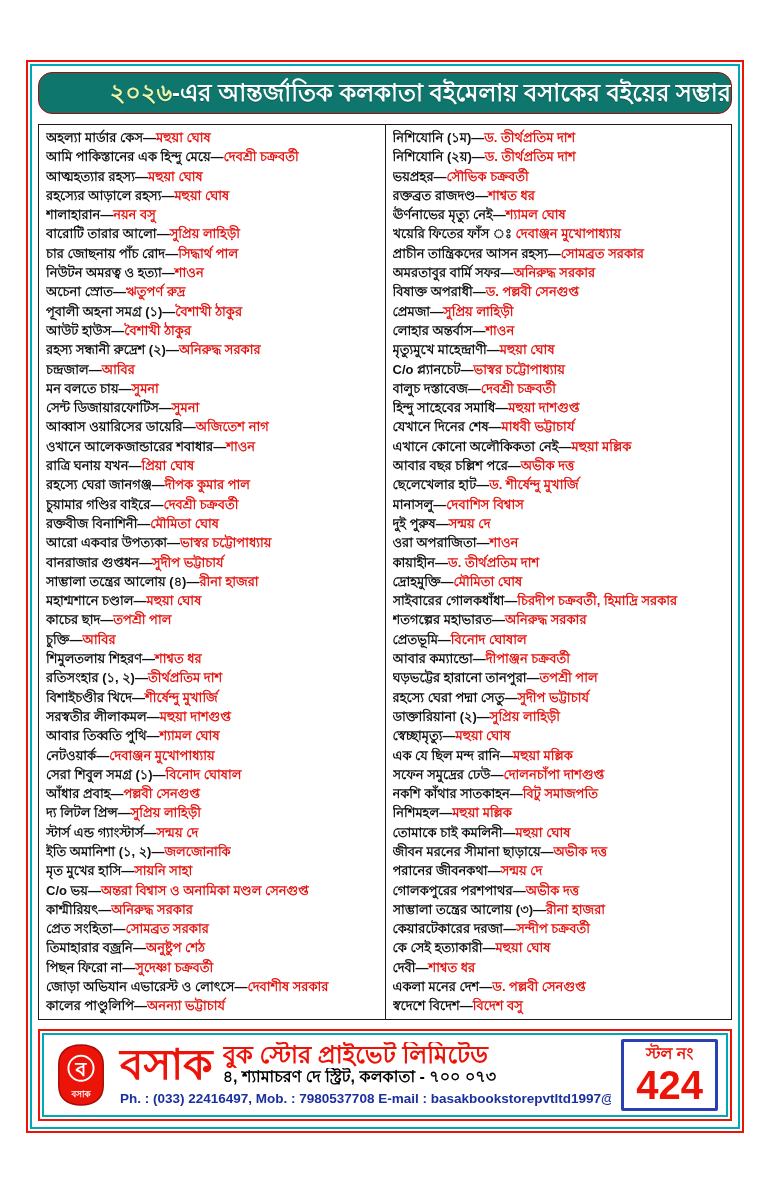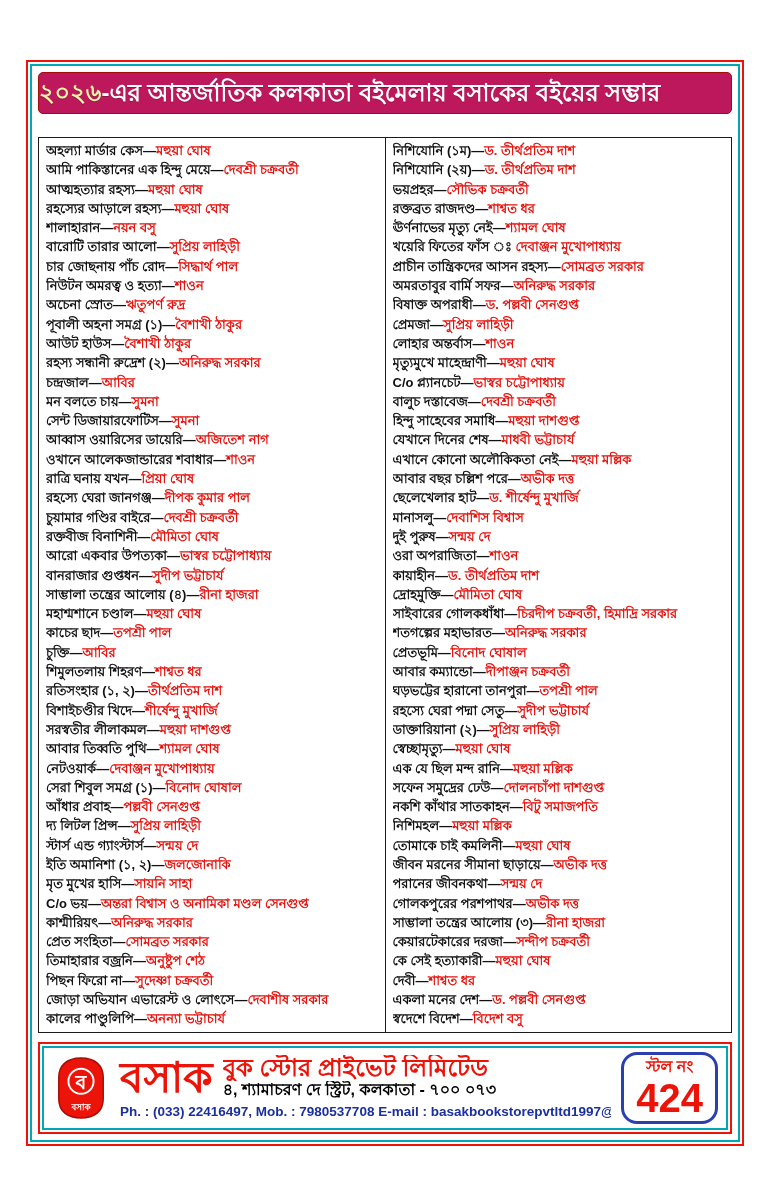--- a/index.html
+++ b/index.html
@@ -8,29 +8,29 @@
     font-family:"Liberation Sans","DejaVu Sans",sans-serif;
   }
   .flyer{
     position:absolute;left:26px;top:60px;width:718px;box-sizing:border-box;
     border:2px solid #ec1309;padding:2px;background:#fff;
   }
   .flyer-inner{
     border:2px solid #00a7b5;padding:6px;box-sizing:border-box;background:#fff;
   }
   .header-band{
-    background:#be185d;color:#ffffff;border-radius:5px;
+    background:#0f766e;color:#ffffff;border-radius:14px;
     border:1px solid #a50c06;
-    text-align:left;font-size:24px;font-weight:bold;
+    text-align:right;font-size:24px;font-weight:bold;
     line-height:40px;height:40px;white-space:nowrap;overflow:hidden;
     text-shadow:0 1px 0 rgba(0,0,0,.25);
   }
   .header-band .year{color:#eef4a6;}
   .list-box{
-    margin-top:23px;border:1.5px solid #1a1a1a;display:flex;background:#fff;
+    margin-top:10px;border:1.5px solid #1a1a1a;display:flex;background:#fff;
   }
   .col{flex:1;min-width:0;padding:3px 4px 3px 7px;box-sizing:border-box;}
   .col.right{border-left:1.5px solid #1a1a1a;}
   .book-item{
     font-size:13px;font-weight:bold;line-height:19.3px;height:19.3px;
     white-space:nowrap;overflow:hidden;color:#111111;
   }
   .book-item .ba{color:#e41511;}
   .footer-outer{
     margin-top:9px;border:2px solid #ec1309;padding:2px;box-sizing:border-box;
@@ -50,21 +50,21 @@
     color:#ec1309;font-weight:bold;font-size:24px;line-height:26px;white-space:nowrap;overflow:hidden;
   }
   .address{
     color:#000000;font-weight:bold;font-size:16px;line-height:17px;white-space:nowrap;overflow:hidden;
   }
   .contact{
     color:#1b2f9e;font-weight:bold;font-size:13.5px;line-height:17px;margin-top:3px;
     white-space:nowrap;overflow:hidden;
   }
   .stall-box{
-    flex:0 0 auto;border:3px solid #2a3fb0;border-radius:16px;background:#fff;
+    flex:0 0 auto;border:3px solid #2a3fb0;border-radius:2px;background:#fff;
     padding:2px 12px;text-align:center;
   }
   .stall-label{color:#ec1309;font-weight:bold;font-size:16px;line-height:20px;white-space:nowrap;}
   .stall-number{color:#ec1309;font-weight:bold;font-size:40px;line-height:42px;}
 </style>
 </head>
 <body>
 
 <div class="flyer">
   <div class="flyer-inner">

